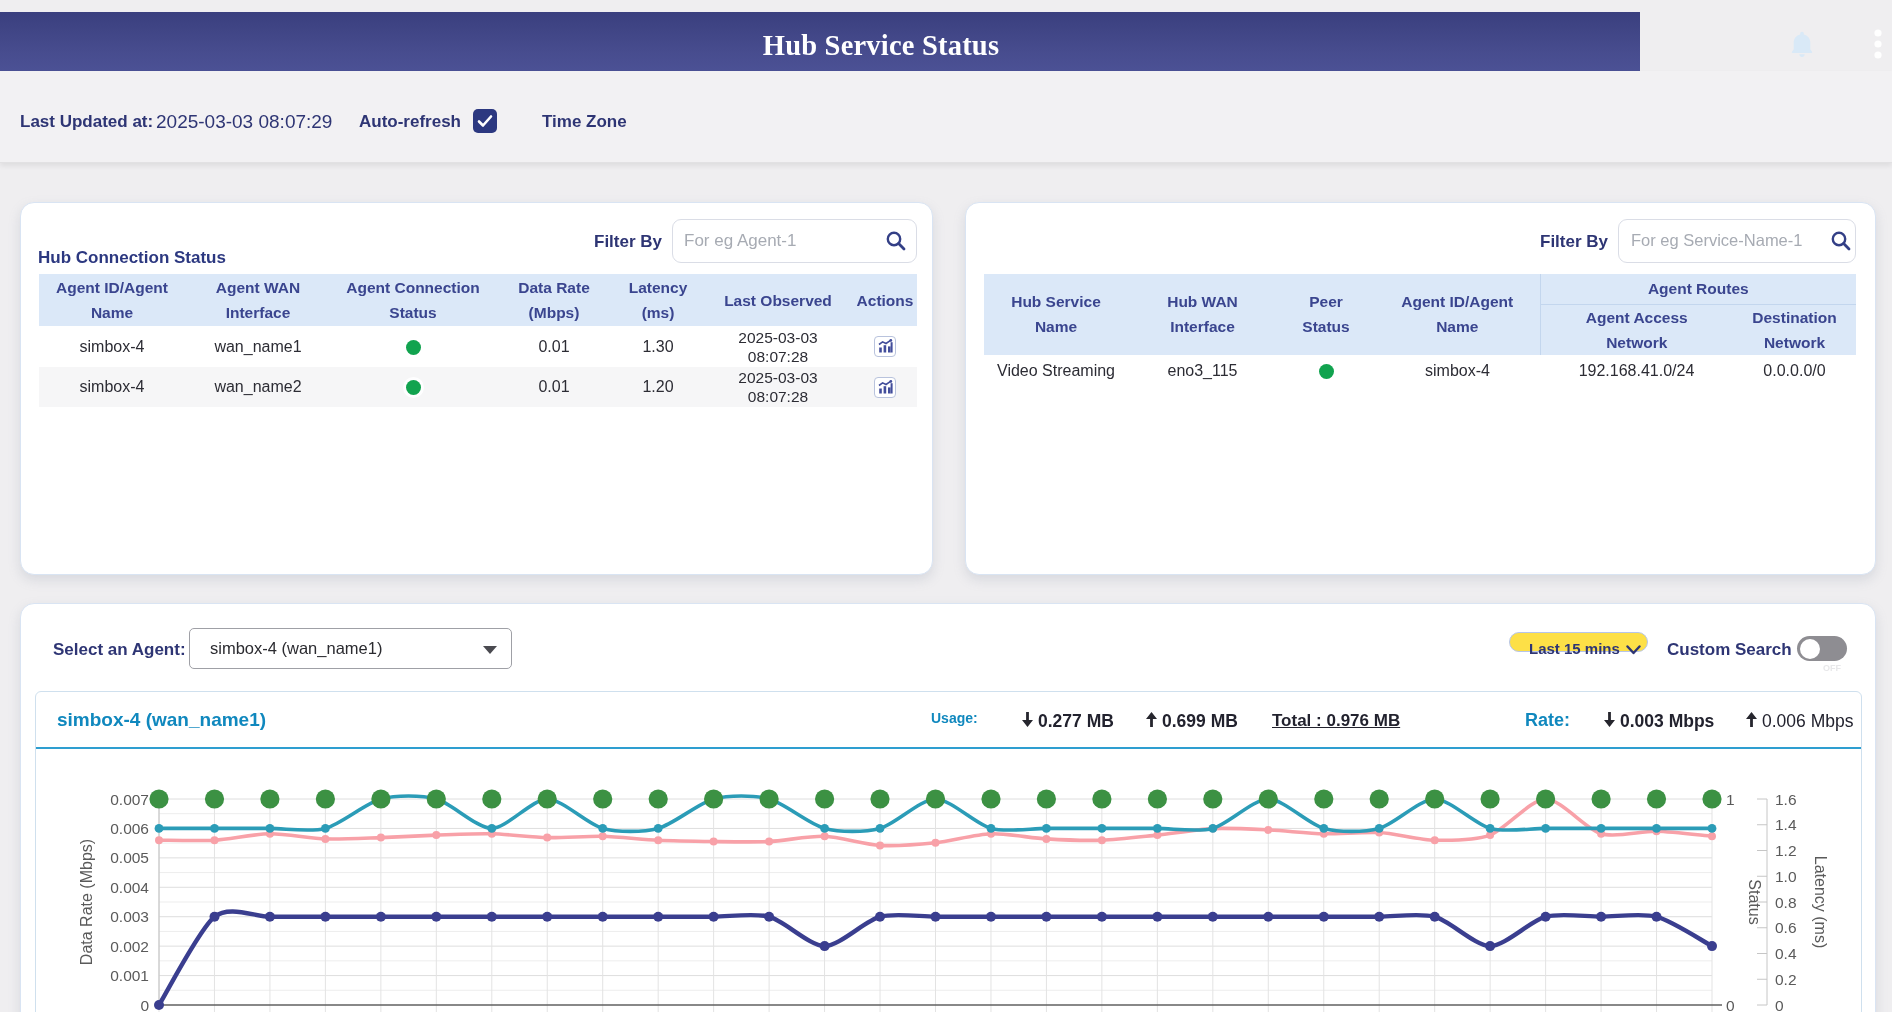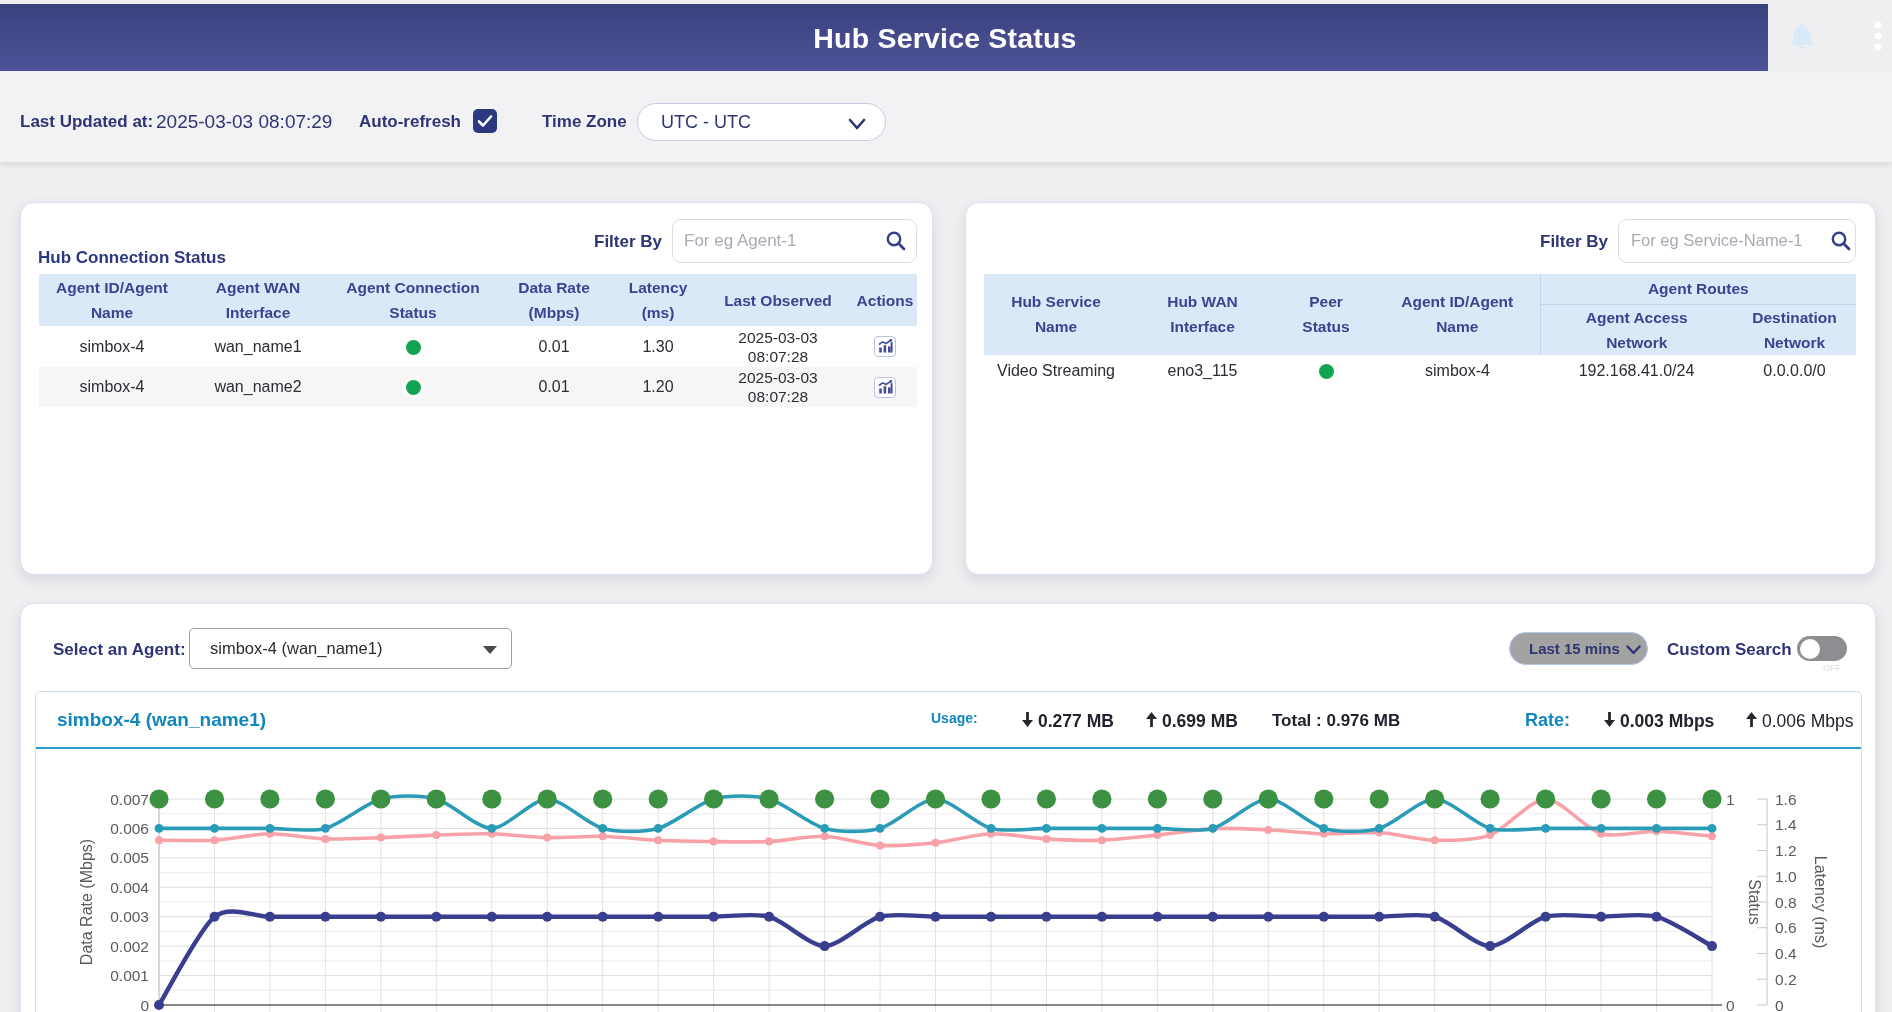--- a/index.html
+++ b/index.html
@@ -1,19 +1,19 @@
 <!DOCTYPE html>
 <html><head>
 <meta charset="utf-8">
 <style>
 * { margin:0; padding:0; box-sizing:border-box; }
 html,body { width:1892px; height:1012px; overflow:hidden; }
 body { font-family:"Liberation Sans", sans-serif; background:#efeef0; position:relative; }
-.hdr { position:absolute; left:0; top:4px; width:1768px; height:71px;
-  background:linear-gradient(180deg,#3a3f7e 0%,#474c8e 55%,#4e5499 100%); }
+.hdr { position:absolute; left:0; top:12px; width:1640px; height:71px;
+  background:linear-gradient(180deg,#3a3f7e 0%,#474c8e 55%,#4e5499 100%);font-family:Liberation Serif, serif; }
 .hdr h1 { position:absolute; left:122px; right:0; top:18px; text-align:center; color:#fff;
   font-size:28.5px; font-weight:bold; letter-spacing:0.2px; }
 .strip { position:absolute; left:0; top:71px; width:1892px; height:92px; background:#f2f1f3;
   border-bottom:1px solid #e2e1e3; box-shadow:0 3px 5px rgba(0,0,0,0.07); }
 .navy { color:#2e3574; }
 .lbl { font-weight:bold; color:#2e3574; font-size:17px; }
 .card { position:absolute; background:#fff; border:1px solid #d9e4f3; border-radius:14px;
   box-shadow:0 5px 12px rgba(130,140,160,0.22); }
 .ctitle { position:absolute; font-size:17px; font-weight:bold; color:#2c3880; }
 .finput { position:absolute; border:1px solid #dadde6; border-radius:9px; background:#fff; }
@@ -43,26 +43,20 @@
 <div class="strip">
   <div class="lbl" style="position:absolute;left:20px;top:41px;">Last Updated at:</div>
   <div class="navy" style="position:absolute;left:156px;top:40px;font-size:19px;">2025-03-03 08:07:29</div>
   <div class="lbl" style="position:absolute;left:359px;top:41px;">Auto-refresh</div>
   <div style="position:absolute;left:473px;top:38px;width:24px;height:24px;background:#2c3880;border-radius:5px;">
     <svg width="24" height="24" viewBox="0 0 24 24">
         <path fill="none" stroke="#fff" stroke-width="2.6" stroke-linecap="round" stroke-linejoin="round" d="M6 12.5l4 4 8-9"></path>
       </svg>
   </div>
   <div class="lbl" style="position:absolute;left:542px;top:41px;">Time Zone</div>
-  <div style="position:absolute;left:637px;top:32px;width:249px;height:38px;border:1px solid #c6cde3;border-radius:19px;background:#fff;">
-    <span class="navy" style="position:absolute;left:23px;top:8px;font-size:18px;">UTC - UTC</span>
-    <svg width="18" height="12" viewBox="0 0 18 12" style="position:absolute;left:210px;top:14px;">
-        <path fill="none" stroke="#2e3574" stroke-width="2.6" stroke-linecap="round" stroke-linejoin="round" d="M2 2l7 8 7-8"></path>
-      </svg>
-  </div>
 </div>
 
 <div class="card" style="left:20px;top:202px;width:913px;height:373px;">
   <div class="ctitle" style="left:17px;top:45px;">Hub Connection Status</div>
   <div class="lbl" style="position:absolute;left:573px;top:29px;">Filter By</div>
   <div class="finput" style="left:651px;top:16px;width:245px;height:44px;"></div>
   <div class="ph" style="left:663px;top:28px;">For eg Agent-1</div>
   <svg width="22" height="22" viewBox="0 0 22 22" style="position:absolute;left:864px;top:27px;">
     <circle cx="9" cy="9" r="6.2" fill="none" stroke="#333f86" stroke-width="2.4"></circle>
     <line x1="13.6" y1="13.6" x2="19" y2="19" stroke="#333f86" stroke-width="2.8" stroke-linecap="round"></line>
@@ -164,42 +158,42 @@
   </tbody>
     </table>
 </div>
 
 <div class="card" style="left:20px;top:603px;width:1856px;height:429px;border-radius:14px;">
   <div class="lbl" style="position:absolute;left:32px;top:36px;">Select an Agent:</div>
   <div style="position:absolute;left:168px;top:24px;width:323px;height:41px;border:1px solid #9fa0a6;border-radius:5px;background:#fff;">
     <span style="position:absolute;left:20px;top:10px;font-size:16.5px;color:#2b2b30;">simbox-4 (wan_name1)</span>
     <div style="position:absolute;left:293px;top:17px;width:0;height:0;border-left:7px solid transparent;border-right:7px solid transparent;border-top:8px solid #4a4a50;"></div>
   </div>
-  <div style="position:absolute;left:1488px;top:28px;width:139px;height:33px;border:1.5px solid #b6c5ea;border-radius:17px;background:#a3a3a3;">
+  <div style="position:absolute;left:1488px;top:28px;width:139px;height:20px;border:1.5px solid #b6c5ea;border-radius:17px;background:#fde047;">
     <span style="position:absolute;left:19px;top:7px;font-size:15px;font-weight:bold;color:#2e3574;">Last 15 mins</span>
     <svg width="15" height="10" viewBox="0 0 15 10" style="position:absolute;left:116px;top:12px;">
         <path fill="none" stroke="#2e3574" stroke-width="2.4" stroke-linecap="round" stroke-linejoin="round" d="M1.5 1.5l6 6.5 6-6.5"></path>
       </svg>
   </div>
   <div class="lbl" style="position:absolute;left:1646px;top:36px;">Custom Search</div>
   <div style="position:absolute;left:1776px;top:32px;width:50px;height:25px;background:#8e8d92;border-radius:13px;">
     <div style="position:absolute;left:2.5px;top:2.5px;width:20px;height:20px;background:#fff;border-radius:50%;"></div>
     <span style="position:absolute;left:26px;top:11px;font-size:9px;font-weight:bold;color:#e8e8ea;margin-top:16px;">OFF</span>
   </div>
 
   <div style="position:absolute;left:14px;top:87px;width:1827px;height:342px;border:1px solid #cfe0ee;border-radius:6px;background:#fff;">
     <div style="position:absolute;left:21px;top:17px;font-size:19px;font-weight:bold;color:#1088be;">simbox-4 (wan_name1)</div>
     <div style="position:absolute;left:895px;top:18px;font-size:14px;font-weight:bold;color:#1088be;">Usage:</div>
     <div style="position:absolute;left:986px;top:19px;font-size:17.5px;font-weight:bold;color:#22222e;"><svg width="11" height="15" viewBox="0 0 11 15" style="margin-right:5px;">
           <path fill="#26262e" d="M4.1 0h2.8v8H11L5.5 15 0 8h4.1z"></path>
         </svg>0.277 MB</div>
     <div style="position:absolute;left:1110px;top:19px;font-size:17.5px;font-weight:bold;color:#22222e;"><svg width="11" height="15" viewBox="0 0 11 15" style="margin-right:5px;">
           <path fill="#26262e" d="M5.5 0L11 7H6.9v8H4.1V7H0z"></path>
         </svg>0.699 MB</div>
-    <div style="position:absolute;left:1236px;top:19px;font-size:17px;font-weight:bold;color:#22222e;">Total : 0.976 MB</div>
+    <div style="position:absolute;left:1236px;top:19px;font-size:17px;font-weight:bold;color:#22222e;text-decoration:underline;">Total : 0.976 MB</div>
     <div style="position:absolute;left:1489px;top:18px;font-size:18px;font-weight:bold;color:#1088be;">Rate:</div>
     <div style="position:absolute;left:1568px;top:19px;font-size:17.5px;font-weight:bold;color:#22222e;"><svg width="11" height="15" viewBox="0 0 11 15" style="margin-right:5px;">
           <path fill="#26262e" d="M4.1 0h2.8v8H11L5.5 15 0 8h4.1z"></path>
         </svg>0.003 Mbps</div>
     <div style="position:absolute;left:1710px;top:19px;font-size:17.5px;font-weight:normal;color:#22222e;"><svg width="11" height="15" viewBox="0 0 11 15" style="margin-right:5px;">
           <path fill="#26262e" d="M5.5 0L11 7H6.9v8H4.1V7H0z"></path>
         </svg>0.006 Mbps</div>
     <div style="position:absolute;left:0px;top:55px;width:1825px;height:2px;background:#2e9ed0;"></div>
 <svg width="1827" height="262" viewBox="0 0 1827 262" style="position:absolute;left:0px;top:60px;">
 <line x1="123.0" y1="47.00" x2="1676.0" y2="47.00" stroke="#dedede" stroke-width="1"></line>

